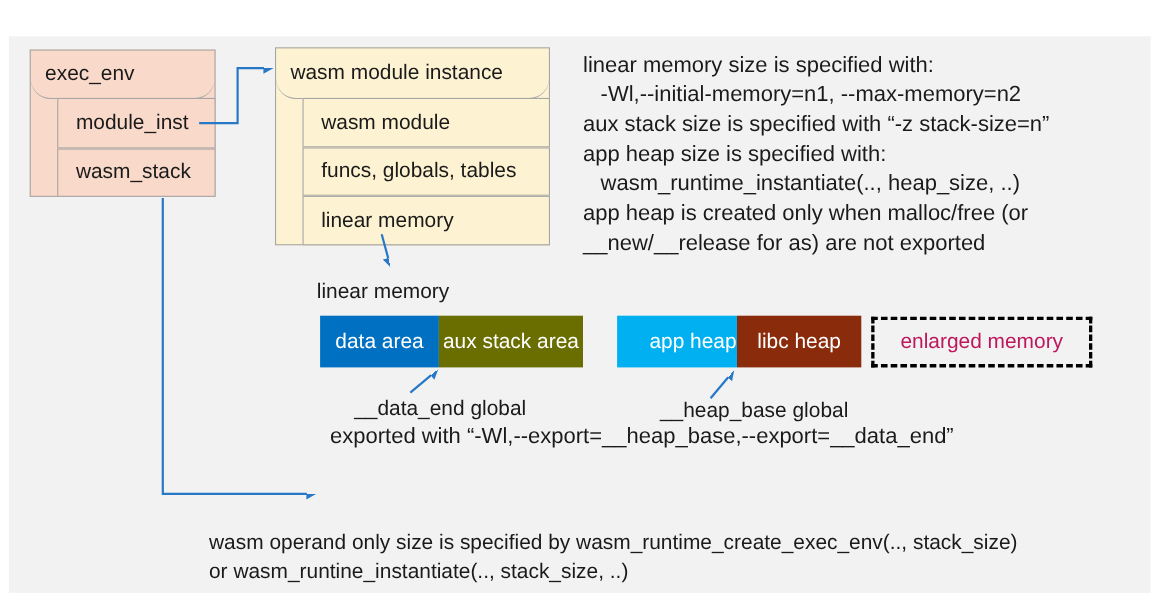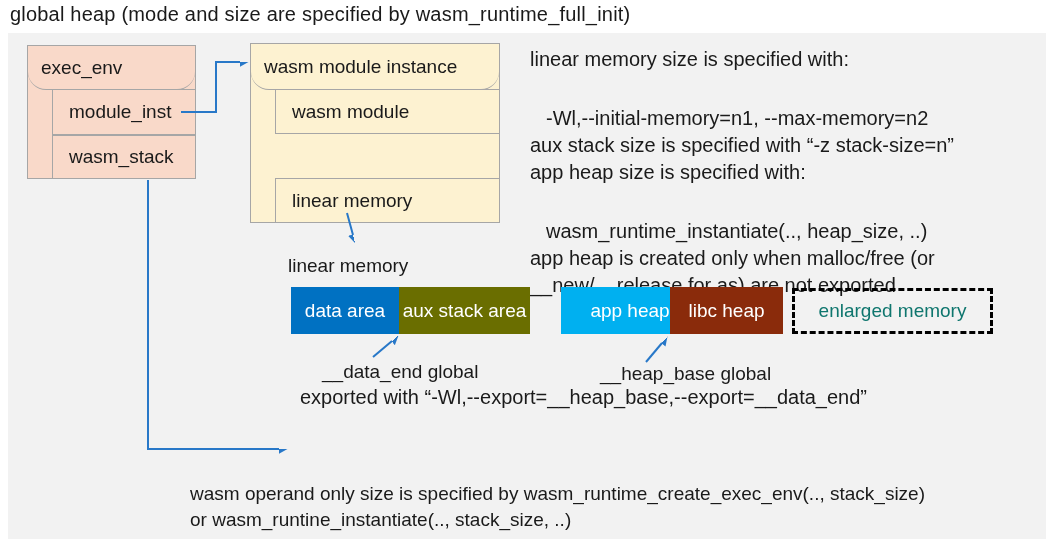--- a/index.html
+++ b/index.html
@@ -24,63 +24,63 @@
   #exec-row-1{left:52px;top:135px;width:144px;height:44px;}
 
   #mod-inst{left:250px;top:43px;width:250px;height:180px;}
   #mod-inst .struct-header{height:46px;}
   #mi-row-0{left:275px;top:89px;width:225px;height:45px;}
   #mi-row-1{left:275px;top:134px;width:225px;height:44px;}
   #mi-row-2{left:275px;top:178px;width:225px;height:45px;}
 
   
   #notes{left:530px;top:46px;font-size:20px;line-height:27px;}
-  #notes .indent{padding-left:16px;margin-top:32px;}
+  #notes .indent{padding-left:16px;}
 
   
   #lm-label{left:288px;top:255px;font-size:19px;}
   .seg{top:287px;height:47px;display:flex;align-items:center;justify-content:center;
     font-size:19px;color:#ffffff;box-sizing:border-box;}
   #seg-data{left:291px;width:108px;}
   #seg-aux{left:399px;width:131px;}
   #seg-app{left:561px;width:109px;}
   #seg-libc{left:670px;width:113px;}
   #seg-enlarged{left:792px;top:288px;width:201px;height:46px;
-    border:3px dashed #000000;color:#0f766e;background:transparent;}
+    border:3px dashed #000000;color:#be185d;background:transparent;}
 
   #data-end-label{left:322px;top:361px;font-size:19px;text-align:right;}
   #heap-base-label{left:600px;top:363px;font-size:19px;}
   #export-note{left:300px;top:386px;font-size:20px;}
 
   #operand-box{left:288px;top:424px;width:504px;height:48px;display:flex;
     align-items:center;justify-content:center;color:#ffffff;font-size:20px;}
 
   #footer{left:190px;top:481px;font-size:19px;line-height:26px;}
 
   #wires{left:0;top:0;pointer-events:none;}
 </style>
 </head>
 <body>
 
 <div id="page">
 
-  <div id="title" class="abs">global heap (mode and size are specified by wasm_runtime_full_init)</div>
 
   <div id="panel" class="abs" style="background-color: rgb(242, 242, 242);"></div>
 
   <div id="exec-env" class="abs struct" style="background-color: rgb(249, 217, 201);">
     <div class="struct-header">exec_env</div>
   </div>
   <div id="exec-row-0" class="abs struct-row" style="background-color: rgb(249, 217, 201);">module_inst</div>
   <div id="exec-row-1" class="abs struct-row" style="background-color: rgb(249, 217, 201); padding-left: 16px;">wasm_stack</div>
 
   <div id="mod-inst" class="abs struct" style="background-color: rgb(253, 242, 209);">
     <div class="struct-header">wasm module instance</div>
   </div>
   <div id="mi-row-0" class="abs struct-row" style="background-color: rgb(253, 242, 209);">wasm module</div>
+  <div id="mi-row-1" class="abs struct-row" style="background-color: rgb(253, 242, 209);">funcs, globals, tables</div>
   <div id="mi-row-2" class="abs struct-row" style="background-color: rgb(253, 242, 209);">linear memory</div>
 
   <div id="notes" class="abs">
     <div>linear memory size is specified with:</div>
     <div class="indent">-Wl,--initial-memory=n1, --max-memory=n2</div>
     <div>aux stack size is specified with “-z stack-size=n”</div>
     <div>app heap size is specified with:</div>
     <div class="indent">wasm_runtime_instantiate(.., heap_size, ..)</div>
     <div>app heap is created only when malloc/free (or</div>
     <div>__new/__release for as) are not exported</div>

